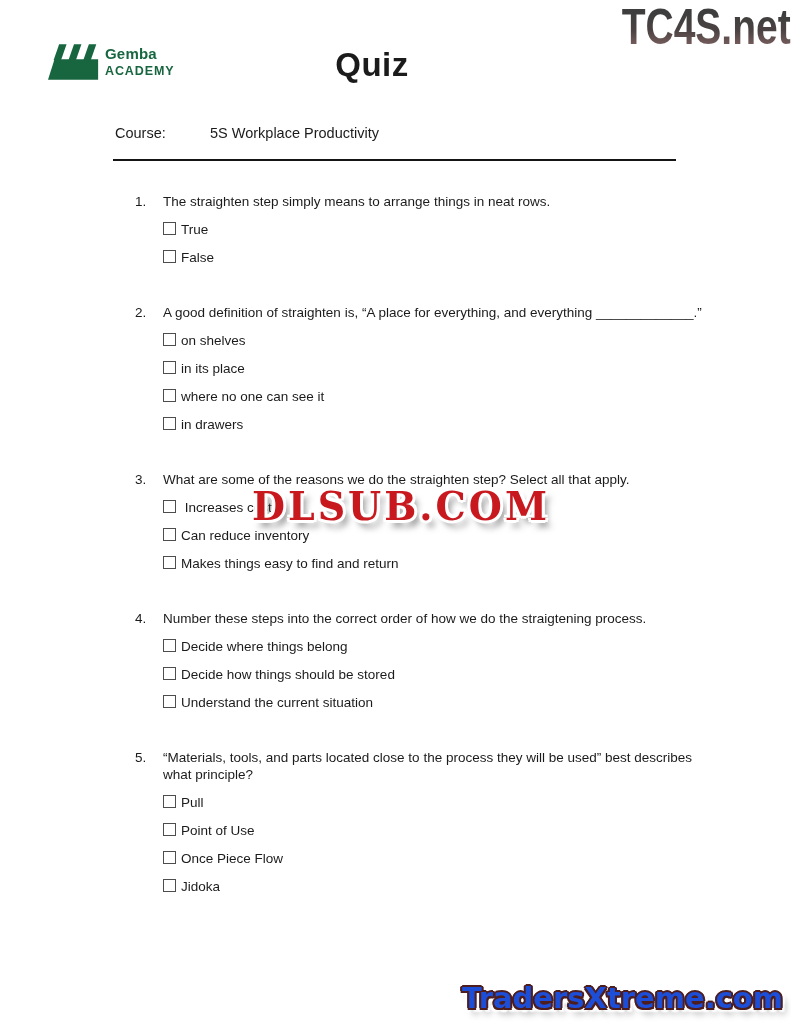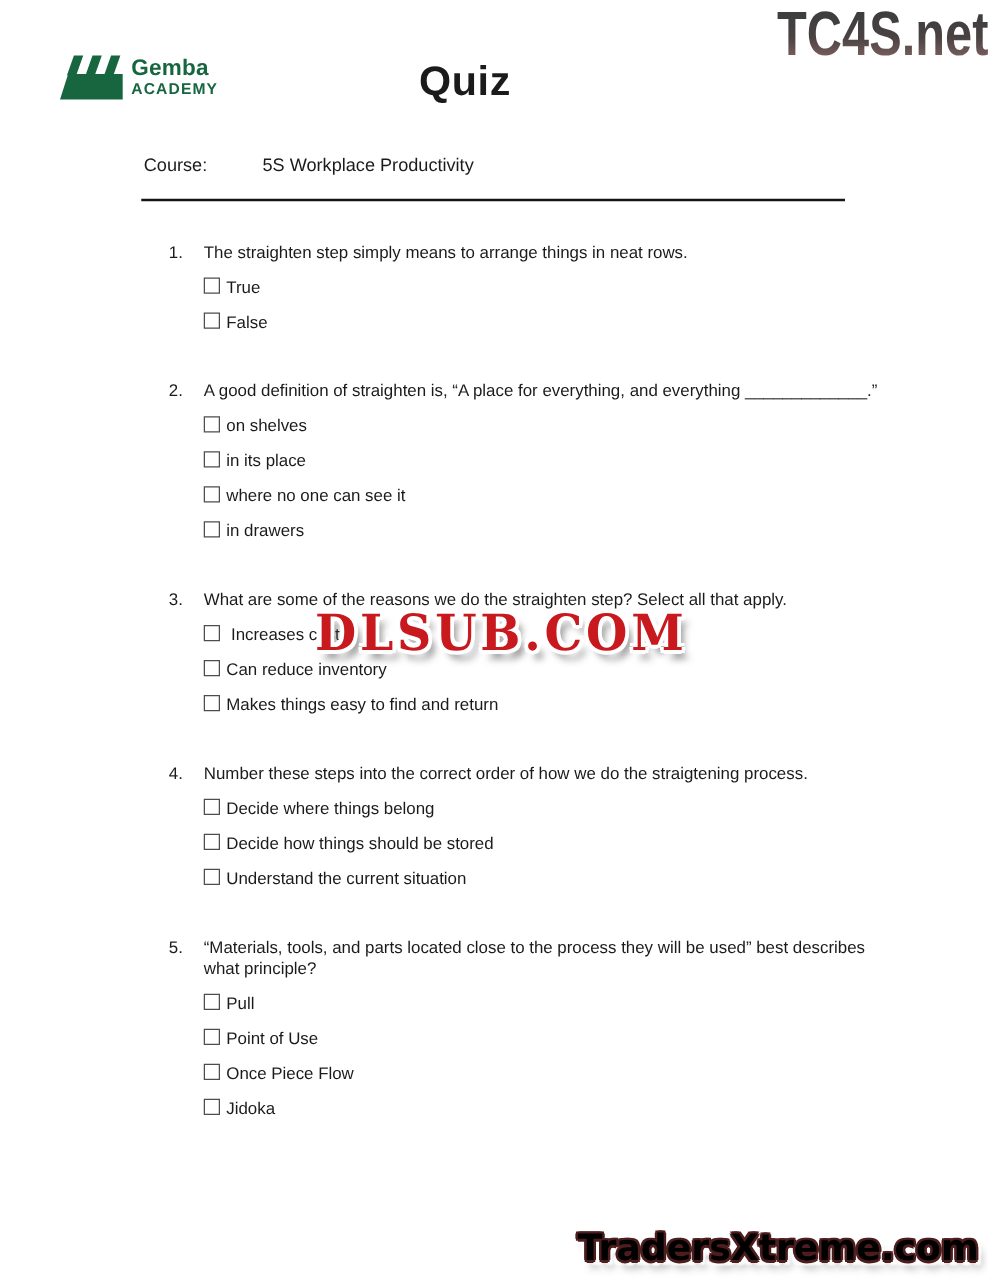--- a/index.html
+++ b/index.html
@@ -40,21 +40,21 @@
   .logo {
     position: absolute;
     left: 48px;
     top: 44px;
     display: flex;
     align-items: flex-start;
   }
   .logo-icon { margin-right: 5px; }
   .logo-text { display: flex; flex-direction: column; }
   .logo-word {
-    font-size: 18px;
+    font-size: 15px;
     font-weight: bold;
     line-height: 20px;
     letter-spacing: 0.2px;
   }
   .logo-subword {
     font-size: 12.5px;
     font-weight: bold;
     letter-spacing: 0.9px;
     line-height: 15px;
   }
@@ -141,21 +141,21 @@
   }
 
   
   .wm-traders {
     position: absolute;
     right: 8px;
     bottom: 9px;
     font-family: "DejaVu Sans", sans-serif;
     font-size: 29px;
     font-weight: bold;
-    color: #000000;
+    color: #1d4ed8;
     white-space: nowrap;
     text-shadow:
       -1.5px -1.5px 0 #4e1d1d, 1.5px -1.5px 0 #4e1d1d,
       -1.5px 1.5px 0 #4e1d1d, 1.5px 1.5px 0 #4e1d1d,
       -2px 0 0 #4e1d1d, 2px 0 0 #4e1d1d, 0 -2px 0 #4e1d1d, 0 2px 0 #4e1d1d,
       -4px -4px 2px #ffffff, 4px -4px 2px #ffffff,
       -4px 4px 2px #ffffff, 4px 4px 2px #ffffff,
       4px 6px 7px rgba(0,0,0,0.35);
   }
 </style>

